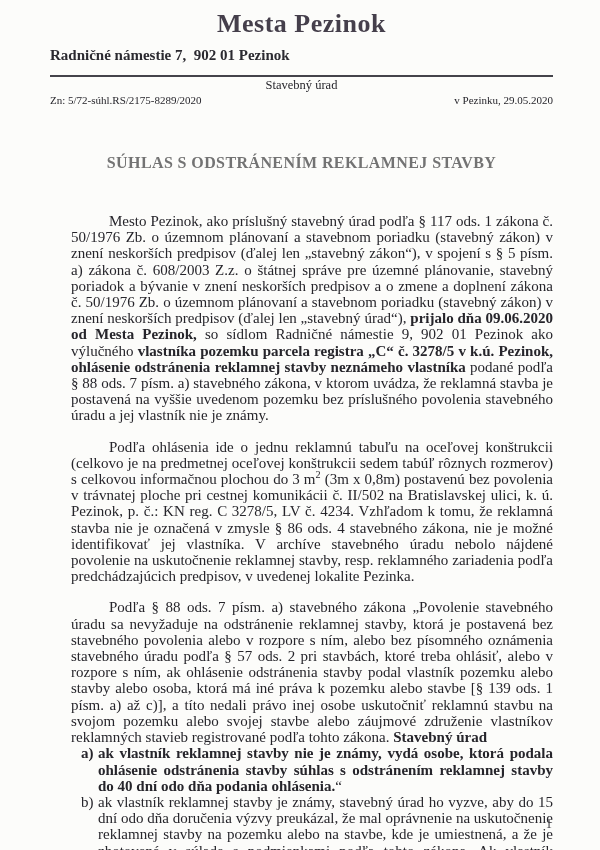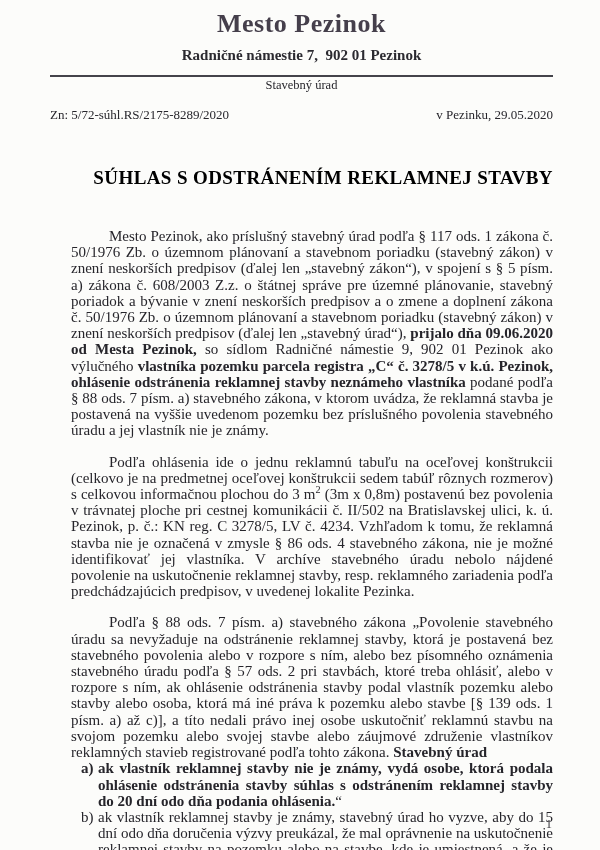--- a/index.html
+++ b/index.html
@@ -27,51 +27,51 @@
     font-weight: bold;
     text-align: center;
     color: #453f4b;
     letter-spacing: 0.5px;
   }
   .org-address {
     margin-top: 7px;
     font-size: 15px;
     line-height: 17px;
     font-weight: bold;
-    text-align: center;
+    text-align: left;
     color: #2b2a30;
   }
   .letterhead-divider {
     border: none;
     border-top: 2px solid #44434a;
     margin: 11px 0 0 0;
   }
   .department {
     margin-top: 1px;
     font-size: 12.5px;
     line-height: 14px;
     text-align: center;
   }
   .ref-row {
     display: flex;
     justify-content: space-between;
-    font-size: 13px;
+    font-size: 11px;
     line-height: 14px;
-    margin-top: 16px;
+    margin-top: 1px;
     text-align: right;
   }
   
   .doc-title {
     margin: 47px 0 0 0;
-    font-size: 19px;
+    font-size: 16px;
     line-height: 17px;
     font-weight: bold;
-    text-align: right;
+    text-align: center;
     letter-spacing: 0.4px;
-    color: #000000;
+    color: #737373;
   }
   
   .doc-body {
     margin-top: 42px;
     font-size: 15px;
     line-height: 16.2px;
     text-align: justify;
     margin-left: 21px;
   }
   .para {
@@ -106,41 +106,41 @@
     font-size: 12.5px;
     color: #3a393f;
   }
 </style>
 </head>
 <body>
 
 <div class="page">
 
   <header>
-    <h1 class="org-name">Mesto Pezinok</h1>
+    <h1 class="org-name">Mesta Pezinok</h1>
     <div class="org-address">Radničné námestie 7,&nbsp; 902 01 Pezinok</div>
     <hr class="letterhead-divider">
     <div class="department">Stavebný úrad</div>
     <div class="ref-row">
       <span>Zn: 5/72-súhl.RS/2175-8289/2020</span>
       <span>v Pezinku, 29.05.2020</span>
     </div>
   </header>
 
   <h2 class="doc-title">SÚHLAS S ODSTRÁNENÍM REKLAMNEJ STAVBY</h2>
 
   <main class="doc-body">
     <p class="para"><span>Mesto Pezinok, ako príslušný stavebný úrad podľa § 117 ods. 1 zákona č. 50/1976 Zb. o územnom plánovaní a stavebnom poriadku (stavebný zákon) v znení neskorších predpisov (ďalej len „stavebný zákon“), v spojení s § 5 písm. a) zákona č. 608/2003 Z.z. o štátnej správe pre územné plánovanie, stavebný poriadok a bývanie v znení neskorších predpisov a o zmene a doplnení zákona č. 50/1976 Zb. o územnom plánovaní a stavebnom poriadku (stavebný zákon) v znení neskorších predpisov (ďalej len „stavebný úrad“), </span><span class="b">prijalo dňa 09.06.2020 od Mesta Pezinok,</span><span> so sídlom Radničné námestie 9, 902 01 Pezinok ako výlučného </span><span class="b">vlastníka pozemku parcela registra „C“ č. 3278/5 v k.ú. Pezinok, ohlásenie odstránenia reklamnej stavby neznámeho vlastníka</span><span> podané podľa § 88 ods. 7 písm. a) stavebného zákona, v ktorom uvádza, že reklamná stavba je postavená na vyššie uvedenom pozemku bez príslušného povolenia stavebného úradu a jej vlastník nie je známy.</span></p>
     <p class="para"><span>Podľa ohlásenia ide o jednu reklamnú tabuľu na oceľovej konštrukcii (celkovo je na predmetnej oceľovej konštrukcii sedem tabúľ rôznych rozmerov) s celkovou informačnou plochou do 3 m</span><span class="sup">2</span><span> (3m x 0,8m) postavenú bez povolenia v trávnatej ploche pri cestnej komunikácii č. II/502 na Bratislavskej ulici, k. ú. Pezinok, p. č.: KN reg. C 3278/5, LV č. 4234. Vzhľadom k tomu, že reklamná stavba nie je označená v zmysle § 86 ods. 4 stavebného zákona, nie je možné identifikovať jej vlastníka. V archíve stavebného úradu nebolo nájdené povolenie na uskutočnenie reklamnej stavby, resp. reklamného zariadenia podľa predchádzajúcich predpisov, v uvedenej lokalite Pezinka.</span></p>
     <p class="para"><span>Podľa § 88 ods. 7 písm. a) stavebného zákona </span><span class="i">„Povolenie stavebného úradu sa nevyžaduje na odstránenie reklamnej stavby, ktorá je postavená bez stavebného povolenia alebo v rozpore s ním, alebo bez písomného oznámenia stavebného úradu podľa § 57 ods. 2 pri stavbách, ktoré treba ohlásiť, alebo v rozpore s ním, ak ohlásenie odstránenia stavby podal vlastník pozemku alebo stavby alebo osoba, ktorá má iné práva k pozemku alebo stavbe [§ 139 ods. 1 písm. a) až c)], a títo nedali právo inej osobe uskutočniť reklamnú stavbu na svojom pozemku alebo svojej stavbe alebo záujmové združenie vlastníkov reklamných stavieb registrované podľa tohto zákona. </span><span class="b i">Stavebný úrad</span></p>
 
     <ol class="legal-list">
       <li class="legal-item">
         <span class="marker b i">a)</span>
-        <span class="content"><span class="b i">ak vlastník reklamnej stavby nie je známy, vydá osobe, ktorá podala ohlásenie odstránenia stavby súhlas s odstránením reklamnej stavby do 20 dní odo dňa podania ohlásenia.</span><span class="i">“</span></span>
+        <span class="content"><span class="b i">ak vlastník reklamnej stavby nie je známy, vydá osobe, ktorá podala ohlásenie odstránenia stavby súhlas s odstránením reklamnej stavby do 40 dní odo dňa podania ohlásenia.</span><span class="i">“</span></span>
       </li>
       <li class="legal-item">
         <span class="marker i">b)</span>
         <span class="content"><span class="i">ak vlastník reklamnej stavby je známy, stavebný úrad ho vyzve, aby do 15 dní odo dňa doručenia výzvy preukázal, že mal oprávnenie na uskutočnenie reklamnej stavby na pozemku alebo na stavbe, kde je umiestnená, a že je zhotovená v súlade s podmienkami podľa tohto zákona. Ak vlastník reklamnej stavby v určenej lehote nepreukáže, že mal oprávnenie na uskutočnenie reklamnej stavby alebo že stavba je zhotovená v súlade s podmienkami podľa tohto zákona, stavebný úrad do 30 dní odo dňa márneho uplynutia</span></span>
       </li>
     </ol>
   </main>
 
   <span class="page-number">1</span>
 

